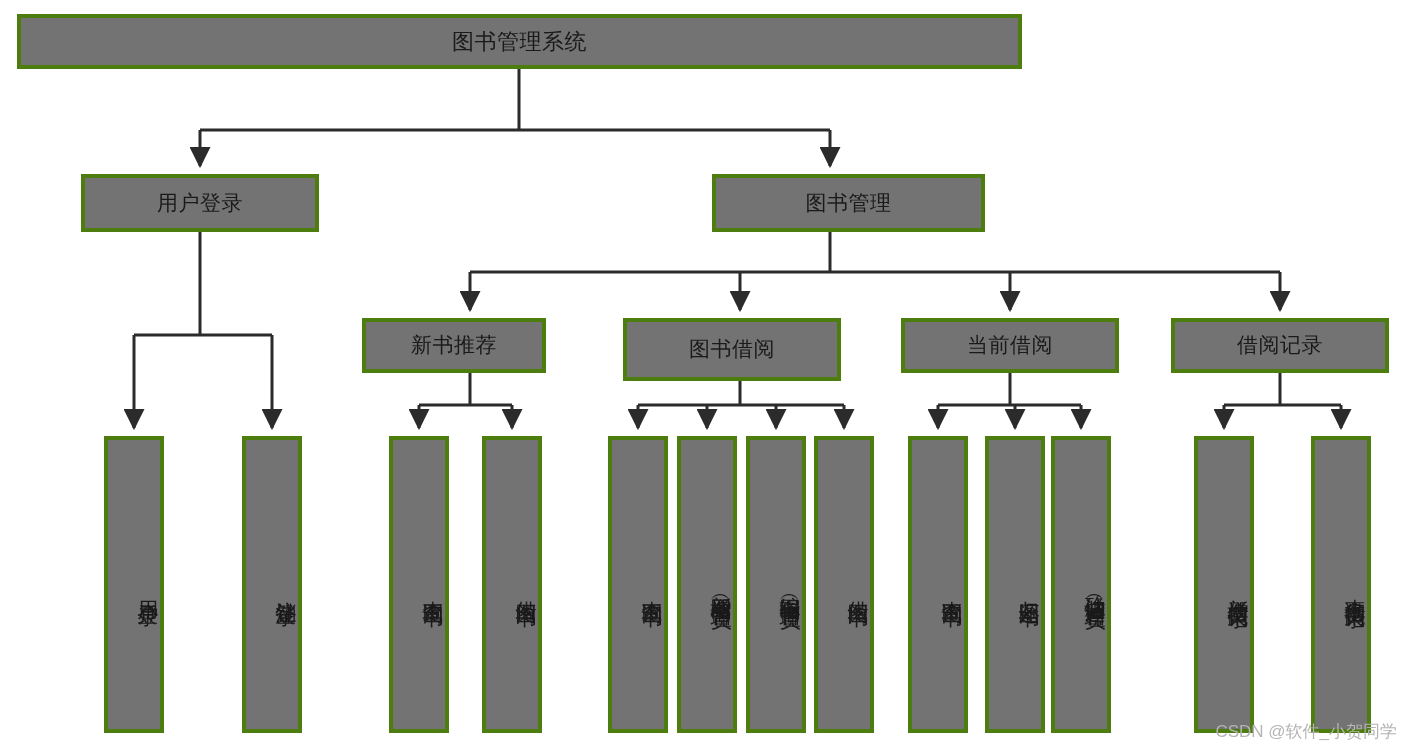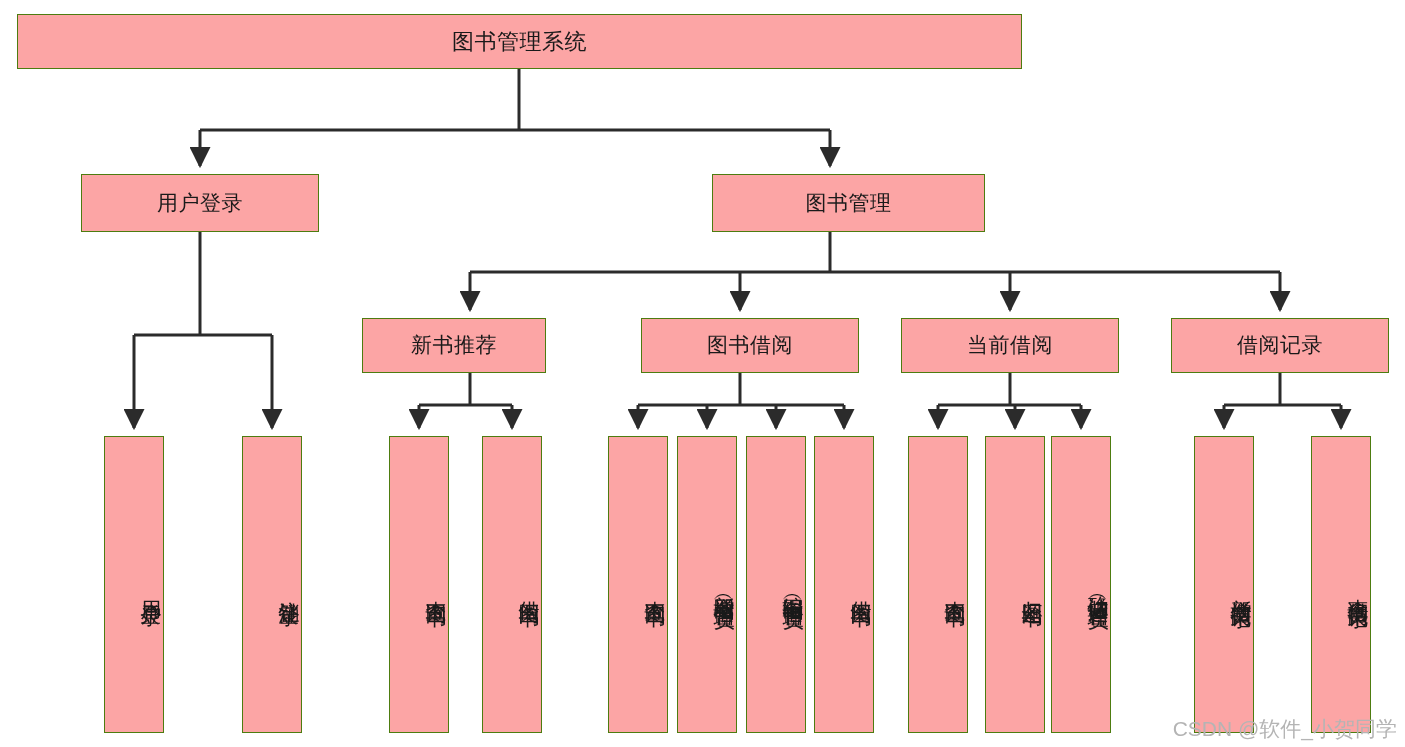--- a/index.html
+++ b/index.html
@@ -22,22 +22,22 @@
     position: absolute;
     left: 0;
     top: 0;
     width: 1405px;
     height: 747px;
     pointer-events: none;
   }
   .node {
     position: absolute;
     box-sizing: border-box;
-    border: 1px solid #4d7c0f;
-    background: #fca5a5;
+    border: 4px solid #4d7c0f;
+    background: #737373;
     display: flex;
     align-items: center;
     justify-content: center;
     color: #1a1a1a;
     line-height: 1.15;
   }
   .node.horiz {
     font-size: 21px;
     letter-spacing: 0.5px;
   }
@@ -56,21 +56,21 @@
     display: block;
     white-space: nowrap;
   }
   .node.root {
     font-size: 22px;
   }
   #watermark {
     position: absolute;
     right: 8px;
     bottom: 4px;
-    font-size: 21px;
+    font-size: 17px;
     color: #b4b4b4;
     white-space: nowrap;
     user-select: none;
   }
 </style>
 </head>
 <body>
 
 <div id="canvas">
 
@@ -131,21 +131,21 @@
   <div class="node horiz" style="left:81px; top:174px; width:238px; height:58px;">
     <span>用户登录</span>
   </div>
   <div class="node horiz" style="left:712px; top:174px; width:273px; height:58px;">
     <span>图书管理</span>
   </div>
 
   <div class="node horiz" style="left:362px; top:318px; width:184px; height:55px;">
     <span>新书推荐</span>
   </div>
-  <div class="node horiz" style="left:641px; top:318px; width:218px; height:55px;">
+  <div class="node horiz" style="left:623px; top:318px; width:218px; height:63px;">
     <span>图书借阅</span>
   </div>
   <div class="node horiz" style="left:1171px; top:318px; width:218px; height:55px;">
     <span>借阅记录</span>
   </div>
   <div class="node horiz" style="left:901px; top:318px; width:218px; height:55px;">
     <span>当前借阅</span>
   </div>
 
   <div class="node vert" style="left:104px; top:436px; width:60px; height:297px;">

